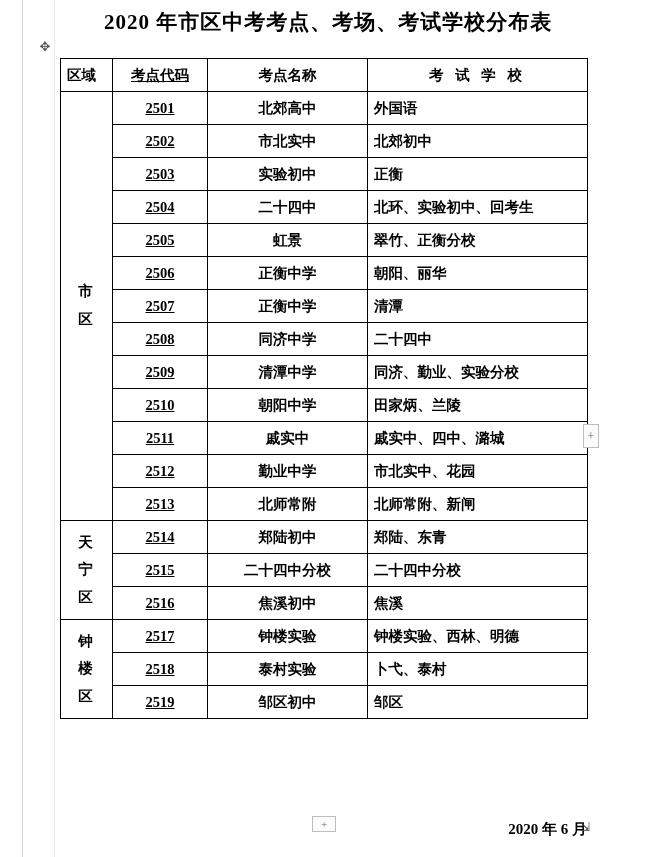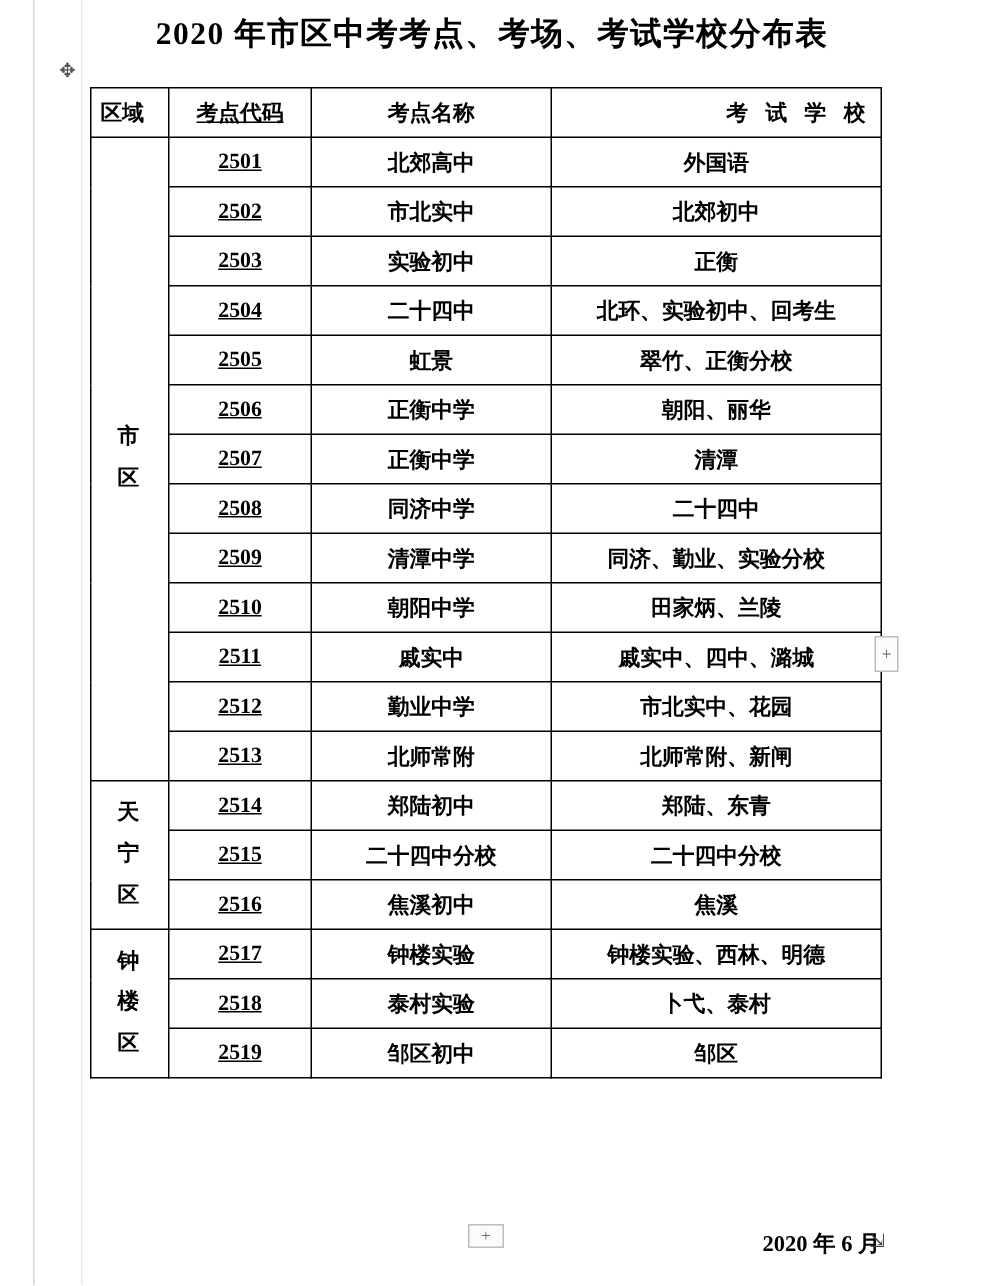--- a/index.html
+++ b/index.html
@@ -74,26 +74,26 @@
     border: 1px solid #000000;
     height: 33px;
     font-size: 14.5px;
     font-weight: bold;
     padding: 0 6px;
     box-sizing: border-box;
   }
   .col-area   { width: 52px;  text-align: left; }
   .col-code   { width: 95px;  text-align: center; text-decoration: underline; }
   .col-name   { width: 160px; text-align: center; }
-  .col-school { width: 220px; text-align: center; padding-left: 9px; }
+  .col-school { width: 220px; text-align: left; padding-left: 9px; }
   thead td {
     text-align: center;
     height: 32px;
   }
-  .hdr-school { letter-spacing: 4px; text-align: right; padding-left: 0; }
+  .hdr-school { letter-spacing: 4px; text-align: center; padding-left: 0; }
   .area-cell {
     text-align: center;
     font-weight: bold;
     line-height: 1.9;
     letter-spacing: 2px;
   }
   .area-vert span {
     display: block;
   }
   .footer-date {

